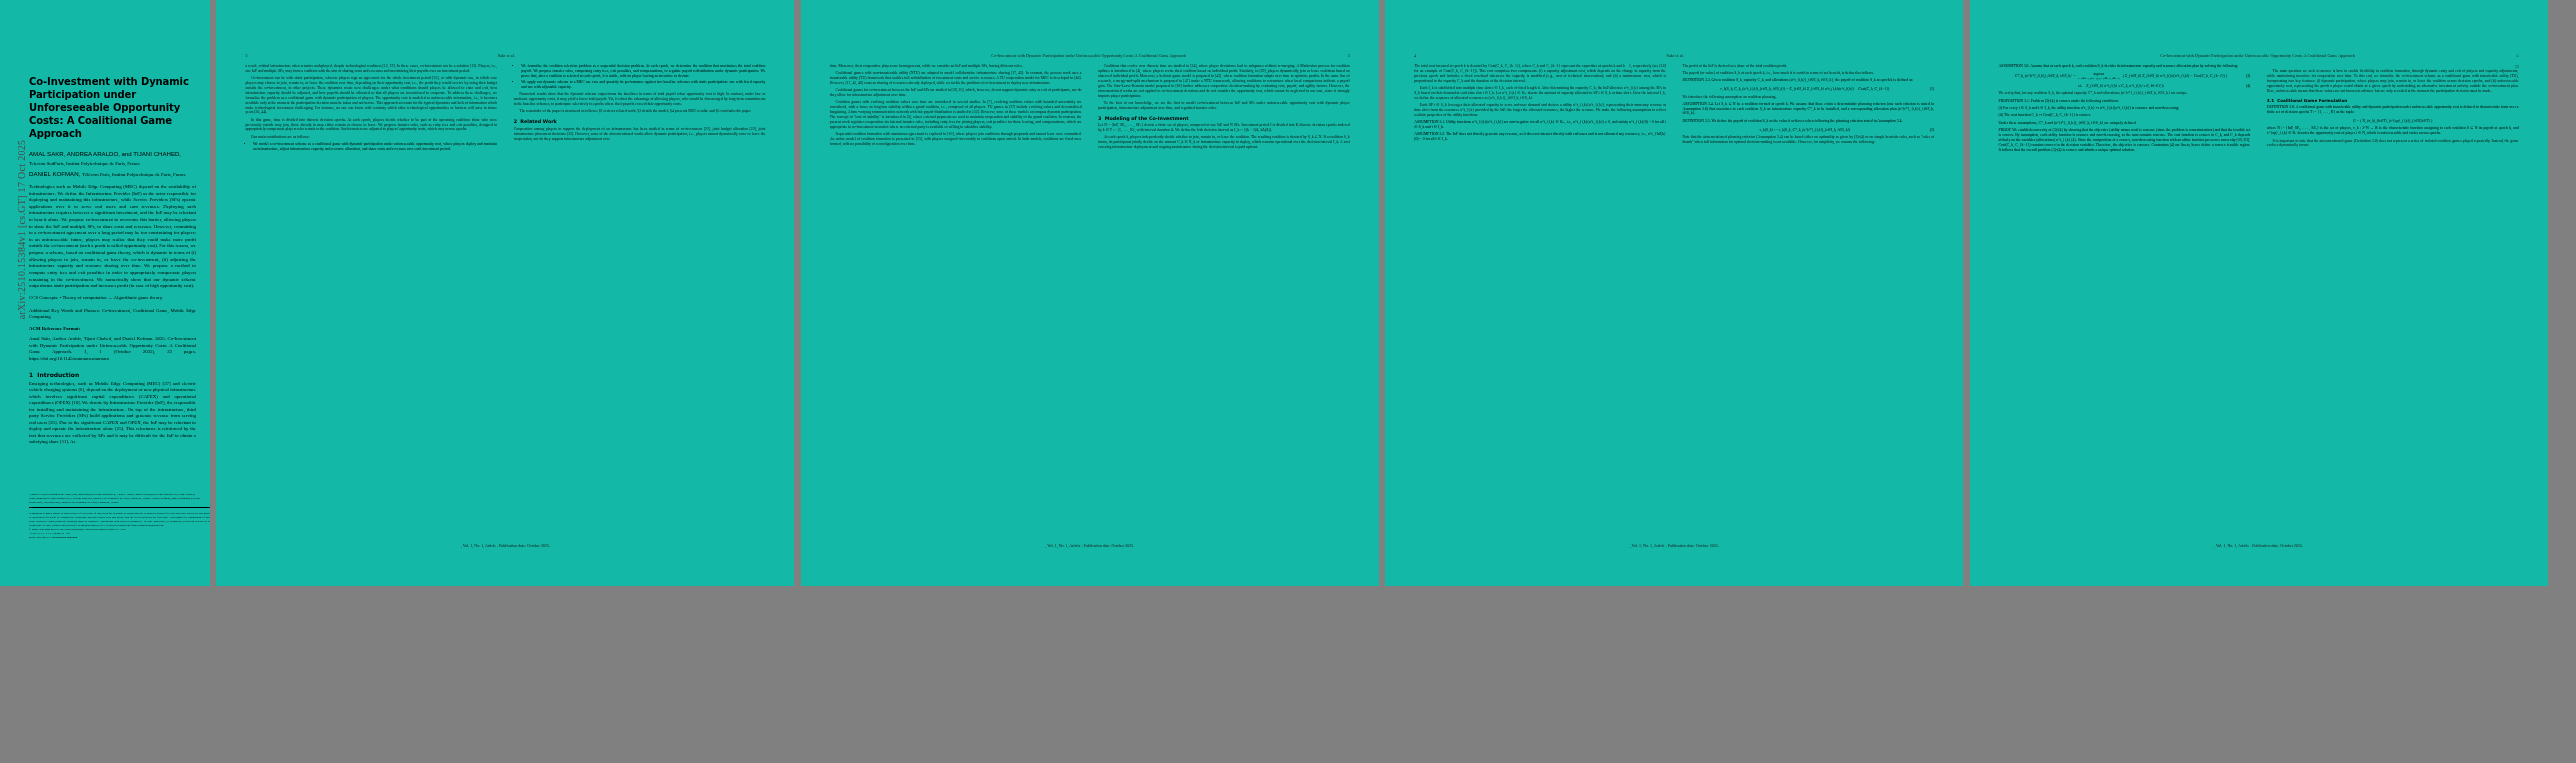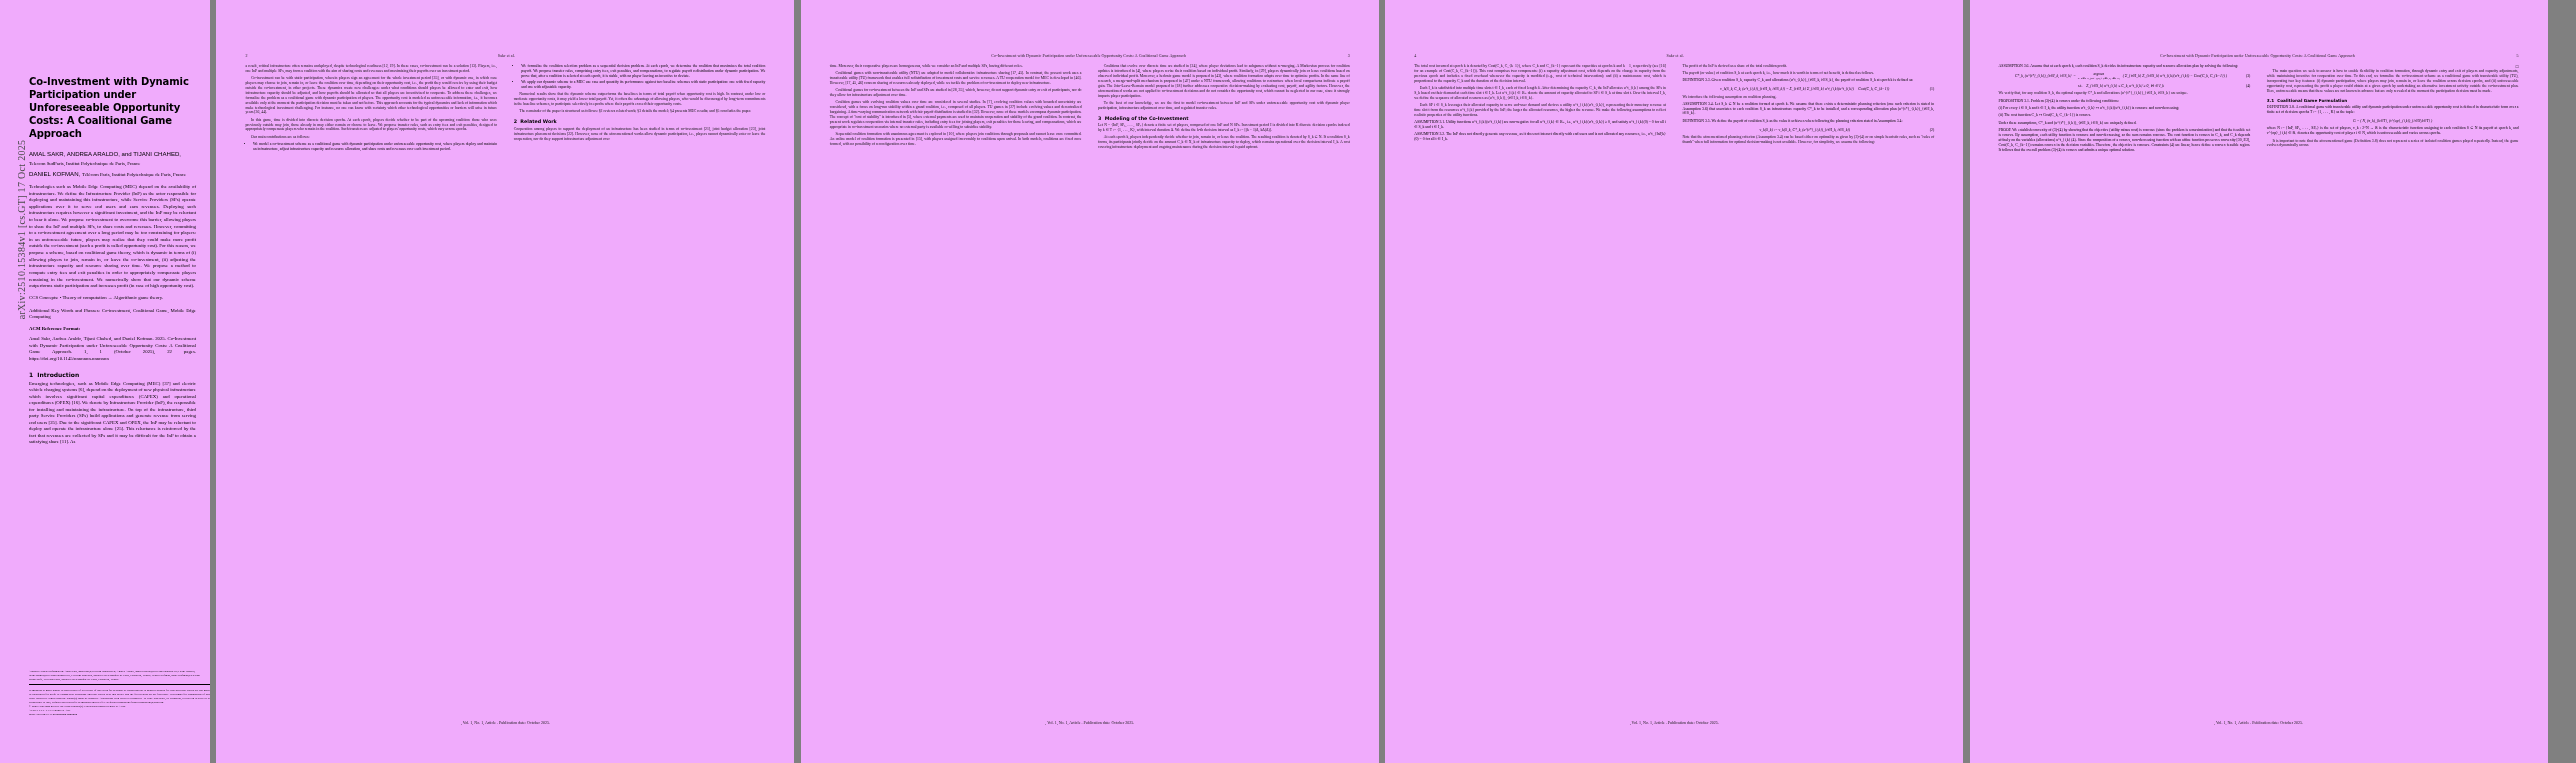--- a/index.html
+++ b/index.html
@@ -5,22 +5,22 @@
   * { box-sizing: border-box; }
   html, body { margin:0; padding:0; }
   body {
     width:2576px; height:763px;
     background:#808080;
     font-family:"Liberation Serif", serif;
     overflow:hidden;
   }
   .viewer { display:flex; align-items:flex-start; gap:6.4px; padding:0; height:763px; }
   .page {
-    background:#f0abfc;
-    height:763px;
+    background:#14b8a6;
+    height:586px;
     flex:0 0 auto;
     position:relative;
     padding:64px 21.6px 46px 21.6px;
     overflow:hidden;
   }
   .page.p1 { width:210px; padding:75px 14px 46px 29px; }
   .page.p2, .page.p3, .page.p4, .page.p5 { width:578px; padding:64px 29px 47px 29px; }
 
   
   .arxiv-stamp {

